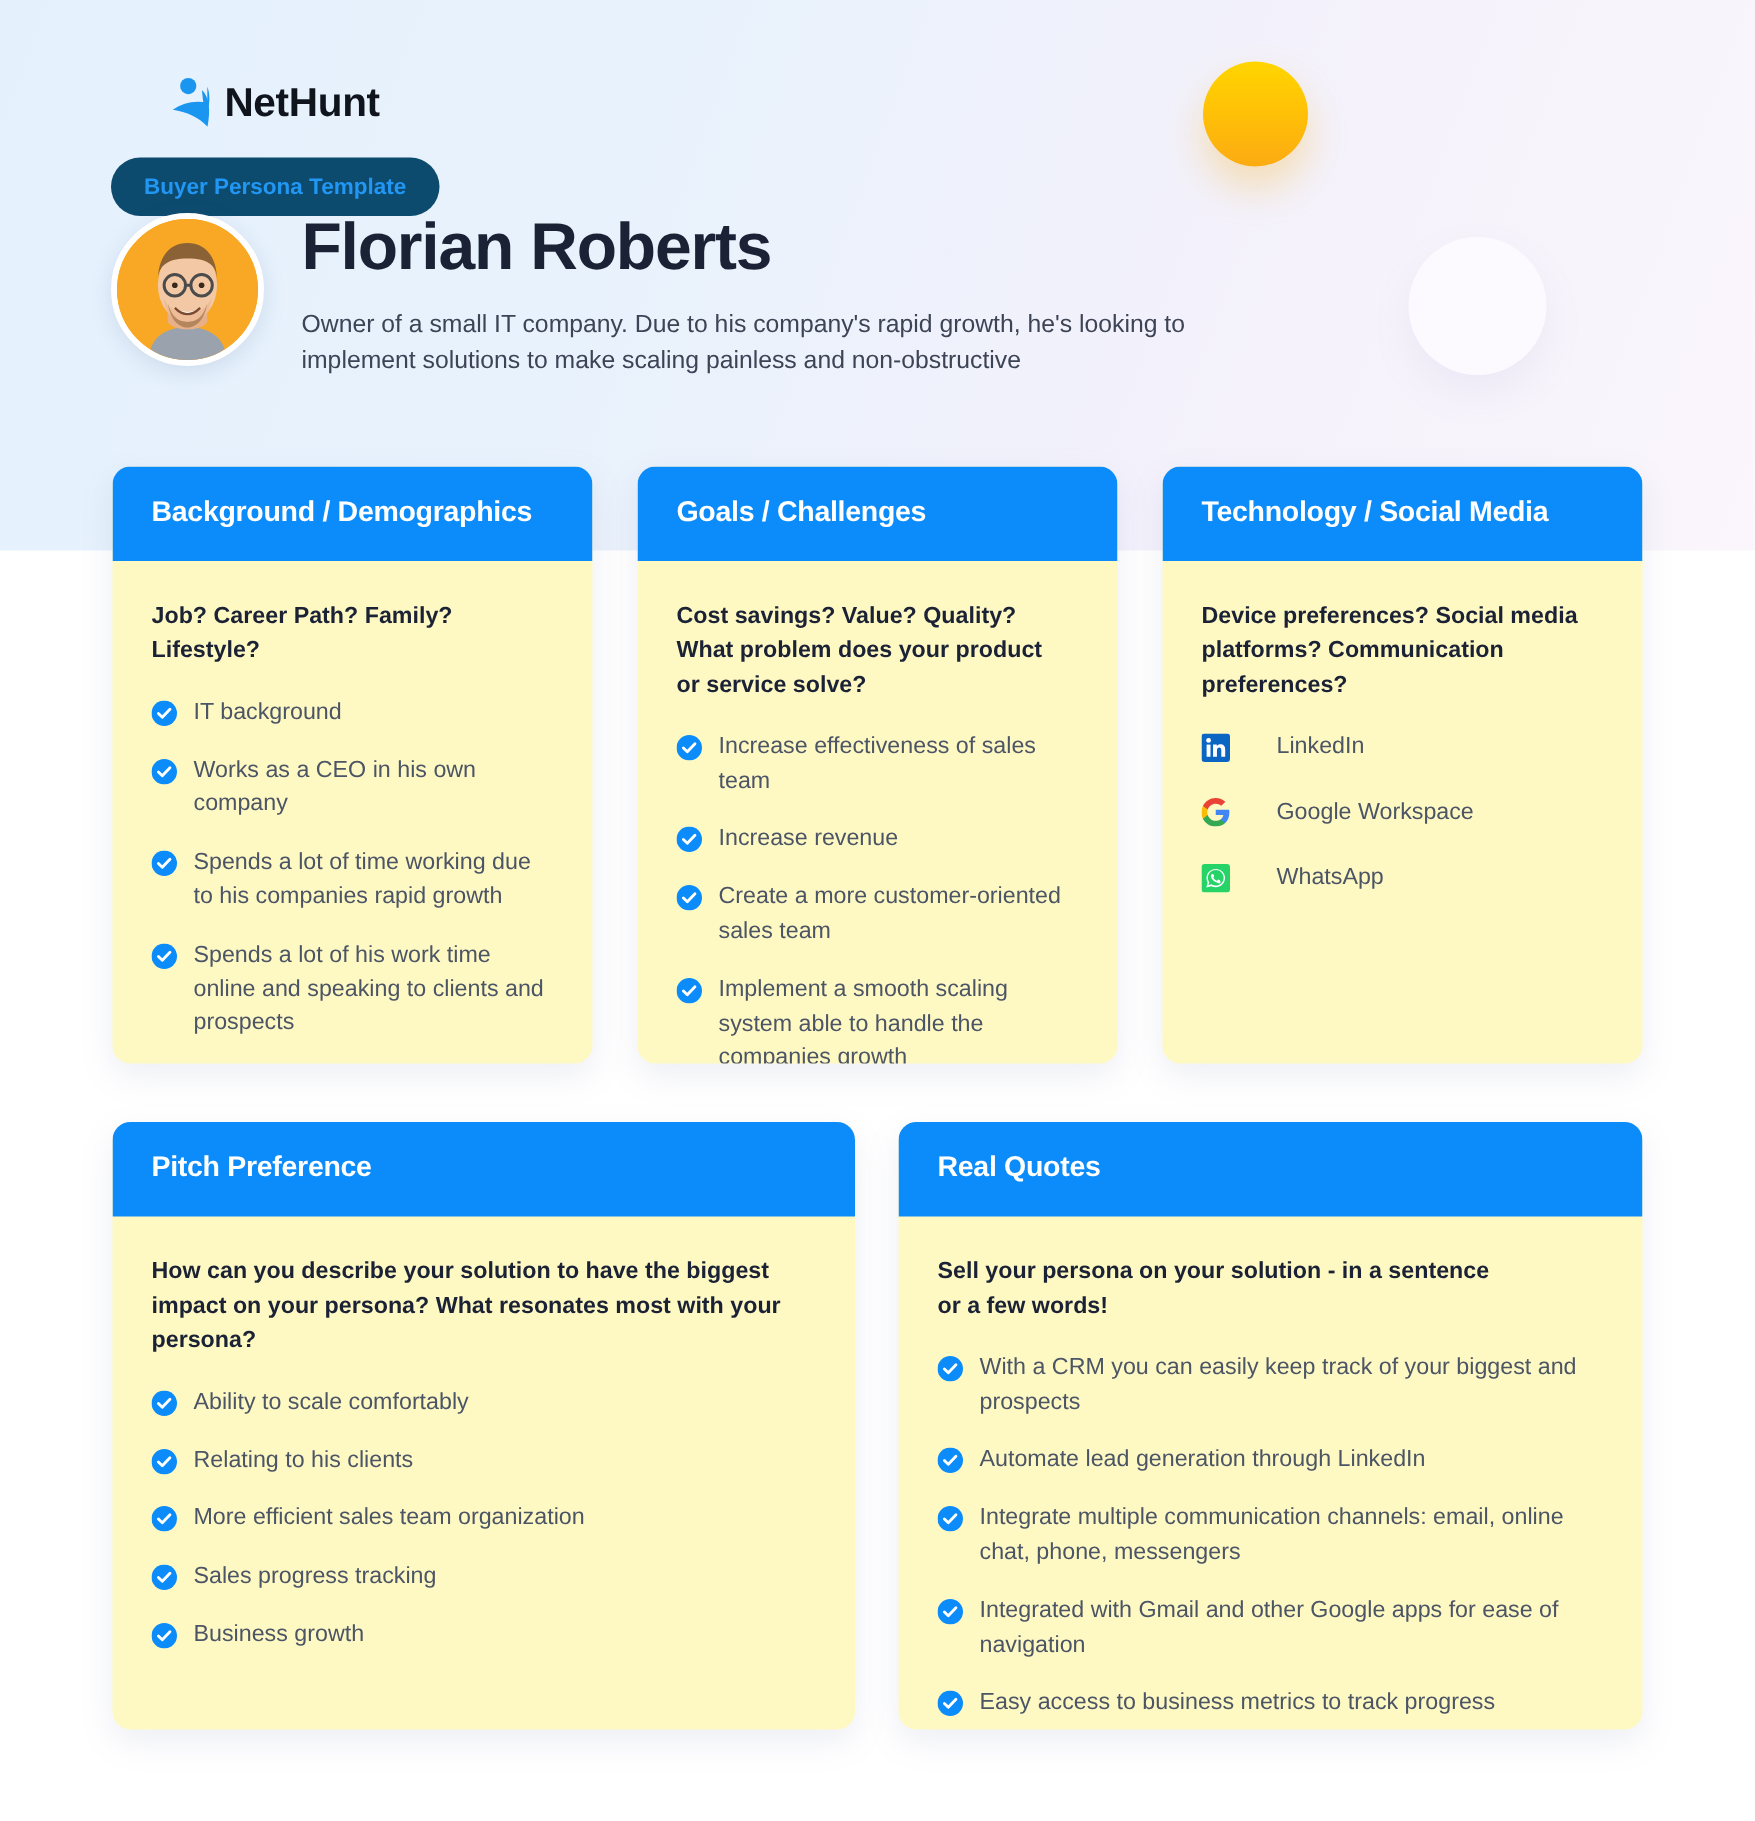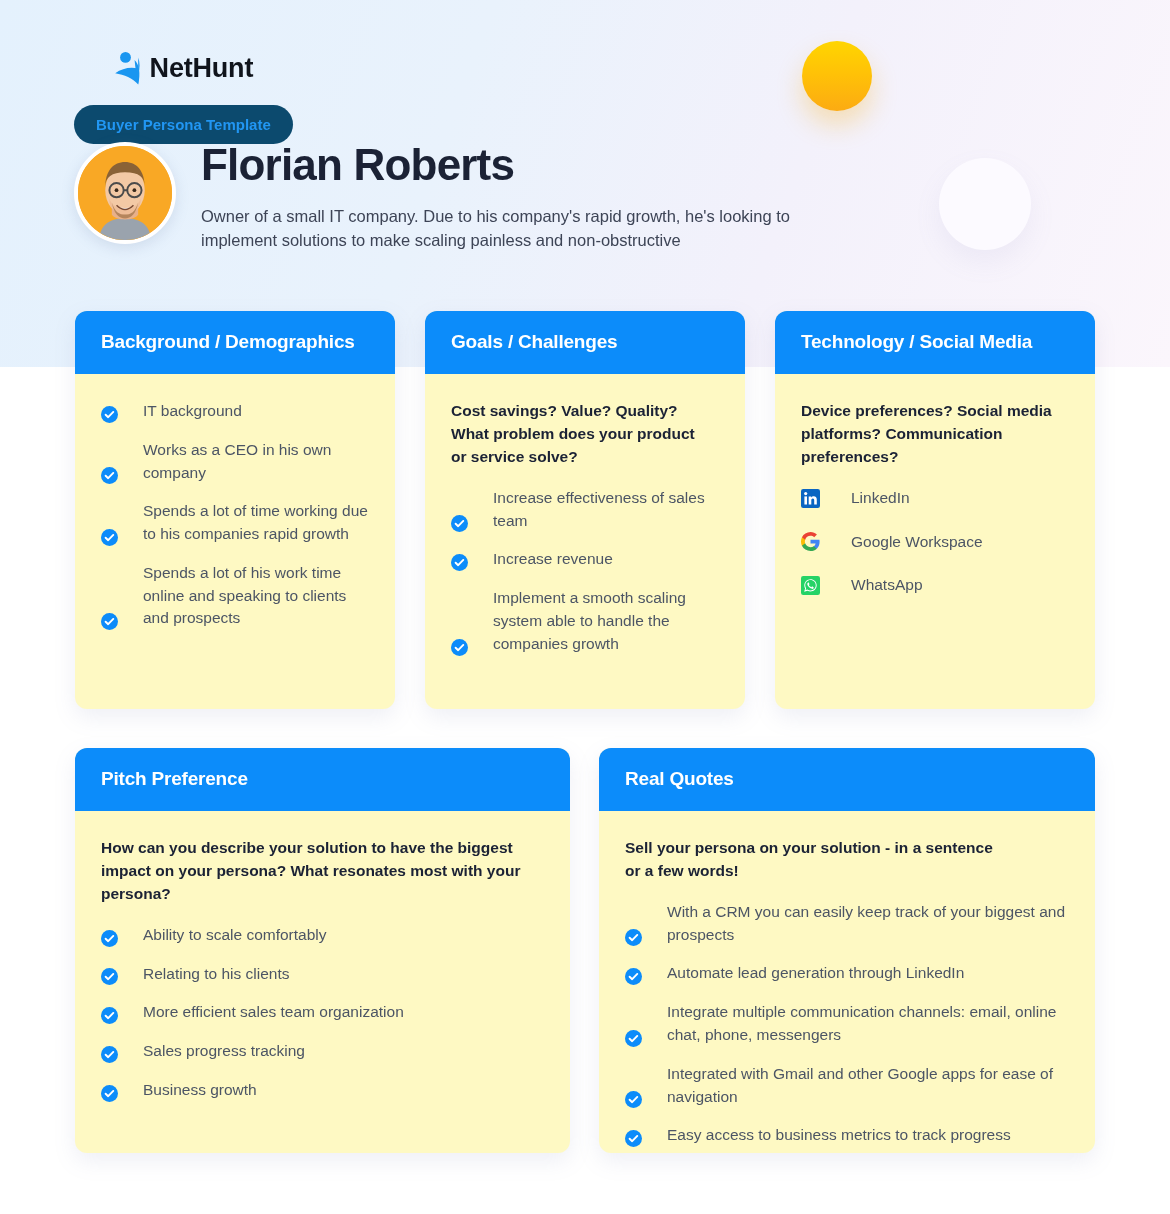--- a/index.html
+++ b/index.html
@@ -137,22 +137,22 @@
     font-size: 15.5px;
     font-weight: 700;
     color: #1b2235;
     line-height: 1.48;
     margin-bottom: 18px;
     white-space: pre-line;
   }
   .list { list-style: none; }
   .list li {
     display: flex;
-    align-items: flex-end;
-    gap: 25px;
+    align-items: flex-start;
+    gap: 11px;
     margin-bottom: 16px;
   }
   .list li:last-child { margin-bottom: 0; }
   .tick {
     flex: 0 0 auto;
     width: 17px; height: 17px;
     margin-top: 3px;
   }
   .tick svg { display: block; width: 17px; height: 17px; }
   .li-text {
@@ -216,20 +216,21 @@
       <path d="M41 63 q9 9 18 0" stroke="#7a4a33" stroke-width="1.6" fill="none"></path>
       <path d="M36 60 c2 12 8 17 14 17 6 0 12-5 14-17 -3 10-8 13-14 13 -6 0-11-3-14-13 z" fill="#8a6236" opacity="0.55"></path>
     </svg>
   </div>
   <div class="persona-name">Florian Roberts</div>
   <div class="persona-desc">Owner of a small IT company. Due to his company's rapid growth, he's looking to implement solutions to make scaling painless and non-obstructive</div>
 
   <div class="card" id="card-bg">
     <div class="card-head">Background / Demographics</div>
     <div class="card-body">
+      <div class="card-question">Job? Career Path? Family? Lifestyle?</div>
       <ul class="list">
         <li>
           <span class="tick">
               <svg viewBox="0 0 17 17">
                 <circle cx="8.5" cy="8.5" r="8.5" fill="#0c8cfa"></circle>
                 <path d="M4.6 8.7 L7.2 11.2 L12.3 5.9" stroke="#fff" stroke-width="1.9" fill="none" stroke-linecap="round" stroke-linejoin="round"></path>
               </svg>
             </span>
           <span class="li-text">IT background</span>
         </li>
@@ -289,20 +290,29 @@
             </span>
           <span class="li-text">Increase revenue</span>
         </li>
         <li>
           <span class="tick">
               <svg viewBox="0 0 17 17">
                 <circle cx="8.5" cy="8.5" r="8.5" fill="#0c8cfa"></circle>
                 <path d="M4.6 8.7 L7.2 11.2 L12.3 5.9" stroke="#fff" stroke-width="1.9" fill="none" stroke-linecap="round" stroke-linejoin="round"></path>
               </svg>
             </span>
+          <span class="li-text">Create a more customer-oriented sales team</span>
+        </li>
+        <li>
+          <span class="tick">
+              <svg viewBox="0 0 17 17">
+                <circle cx="8.5" cy="8.5" r="8.5" fill="#0c8cfa"></circle>
+                <path d="M4.6 8.7 L7.2 11.2 L12.3 5.9" stroke="#fff" stroke-width="1.9" fill="none" stroke-linecap="round" stroke-linejoin="round"></path>
+              </svg>
+            </span>
           <span class="li-text">Implement a smooth scaling system able to handle the companies growth</span>
         </li>
       </ul>
     </div>
   </div>
 
   <div class="card" id="card-tech">
     <div class="card-head">Technology / Social Media</div>
     <div class="card-body">
       <div class="card-question">Device preferences? Social media platforms? Communication preferences?</div>

